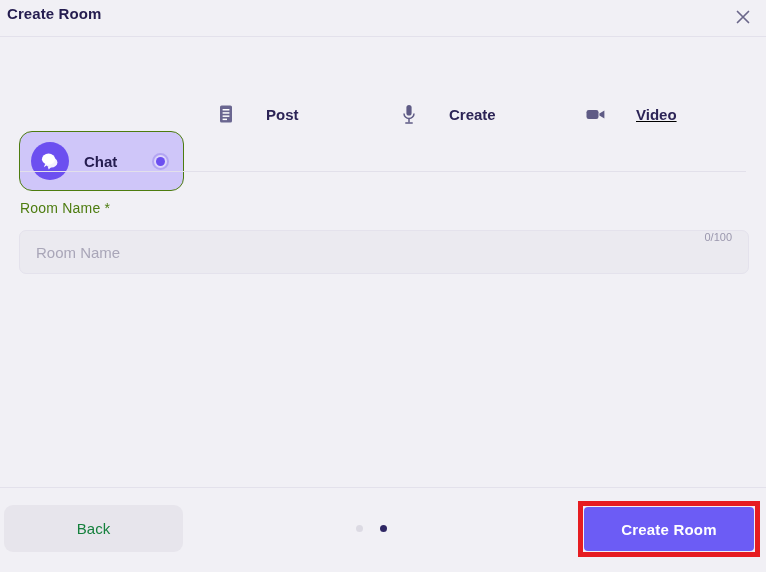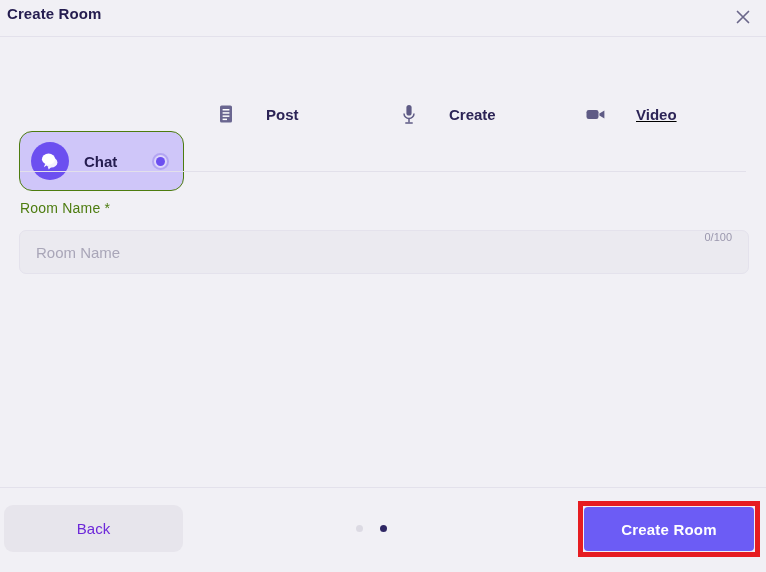--- a/index.html
+++ b/index.html
@@ -191,21 +191,21 @@
     position: absolute;
     left: 4px;
     top: 505px;
     width: 179px;
     height: 47px;
     background: #e7e5ec;
     border: none;
     border-radius: 9px;
     font-family: "Liberation Sans", sans-serif;
     font-size: 15px;
-    color: #6d28d9;
+    color: #15803d;
     cursor: pointer;
   }
   .dots {
     position: absolute;
     left: 356px;
     top: 521px;
     width: 42px;
     height: 14px;
     display: flex;
     align-items: center;

